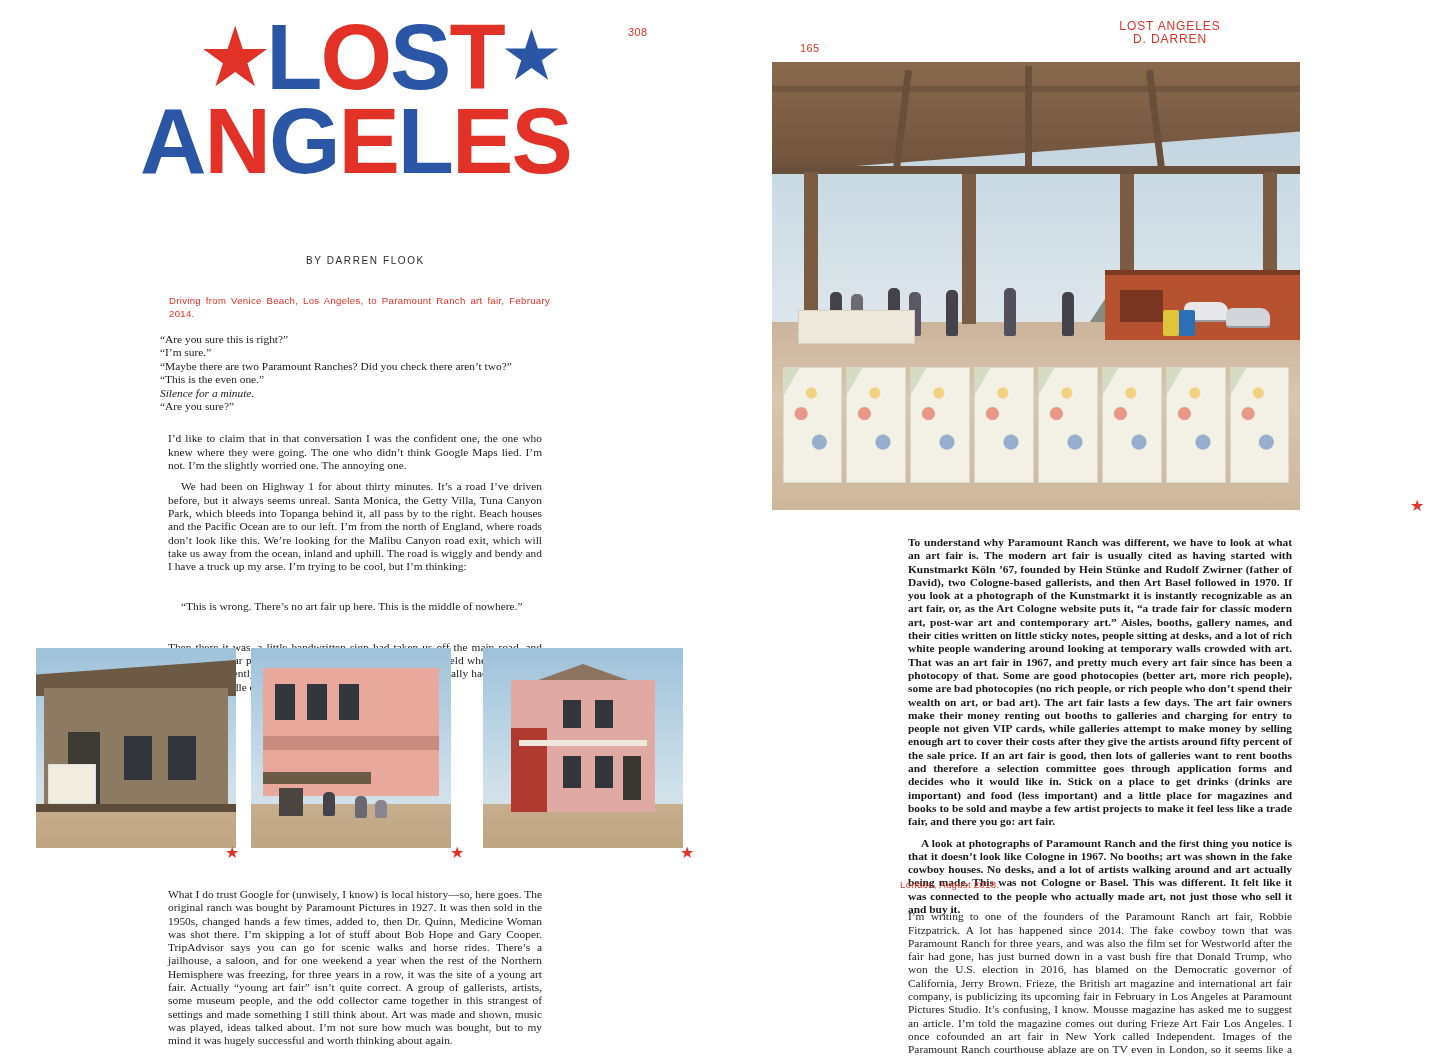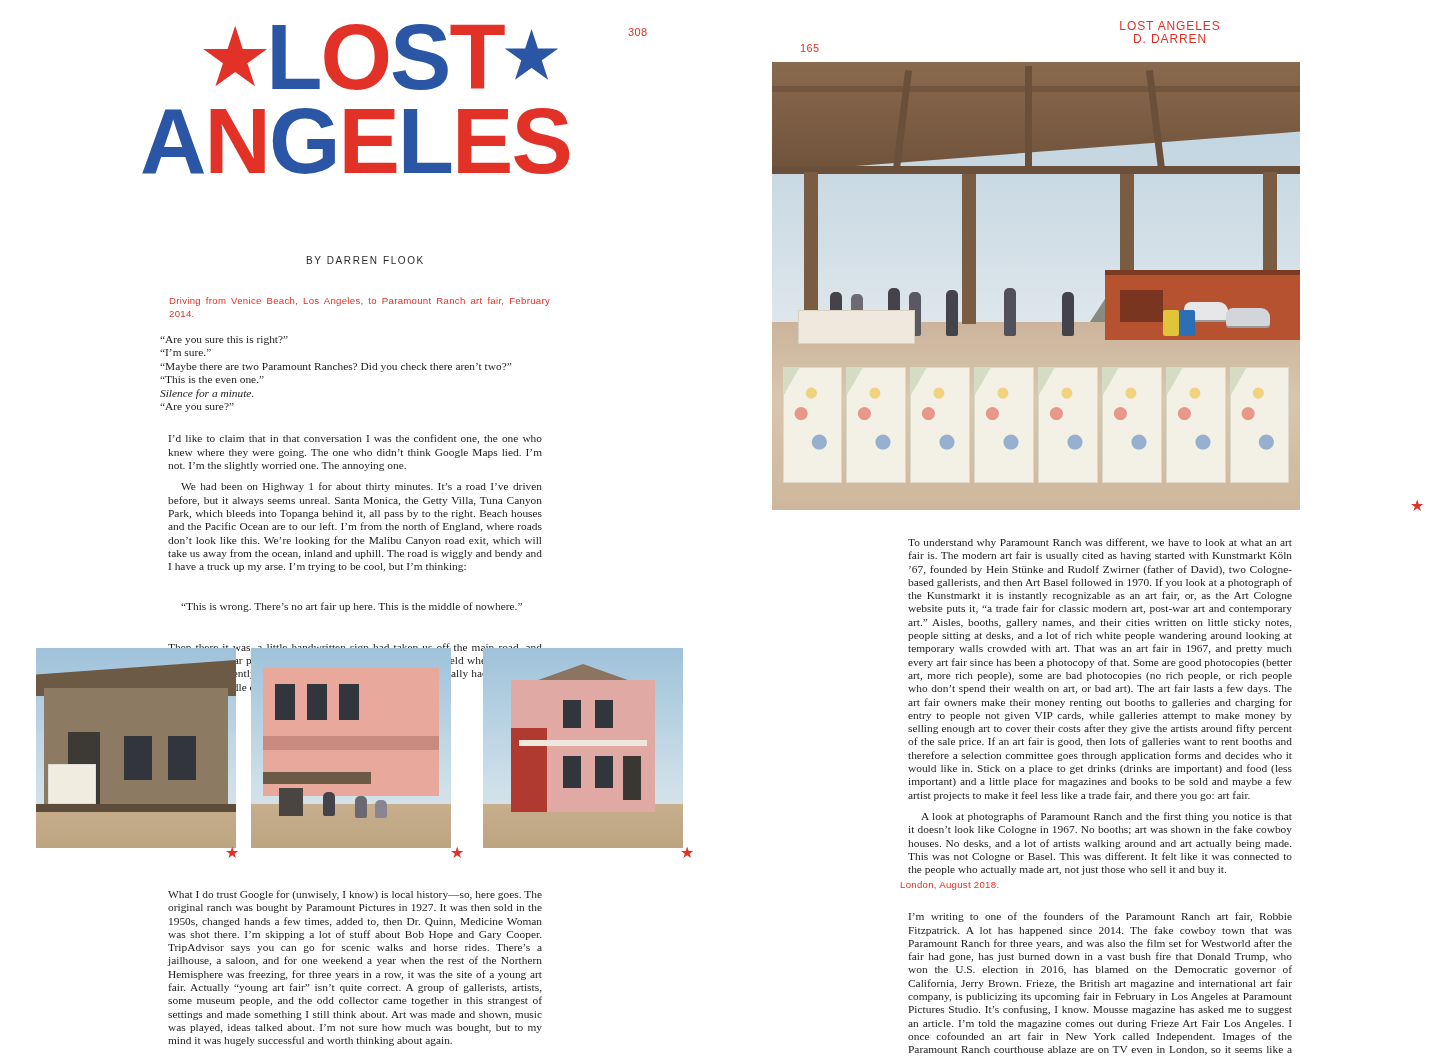--- a/index.html
+++ b/index.html
@@ -87,21 +87,21 @@
     color:#e23127;
     line-height:13px;
     padding-left:9px;
   }
   .dialogue { margin-top:13px; }
   .dialogue div { line-height:13.4px; }
   .ital { font-style:italic; }
 
   .col-left-top { left:160px; top:294px; width:390px; }
   .col-left-bottom { left:160px; top:880px; width:390px; }
-  .col-right-top { left:900px; top:528px; width:400px; }
+  .col-right-top { left:900px; top:528px; width:400px;font-weight:bold; }
   .col-right-bottom { left:900px; top:878px; width:400px; }
 
   .gap { height:11px; }
 
   .subhead-red {
     font-family:"Liberation Sans", sans-serif;
     font-size:9.6px;
     color:#e23127;
     letter-spacing:.3px;
   }

